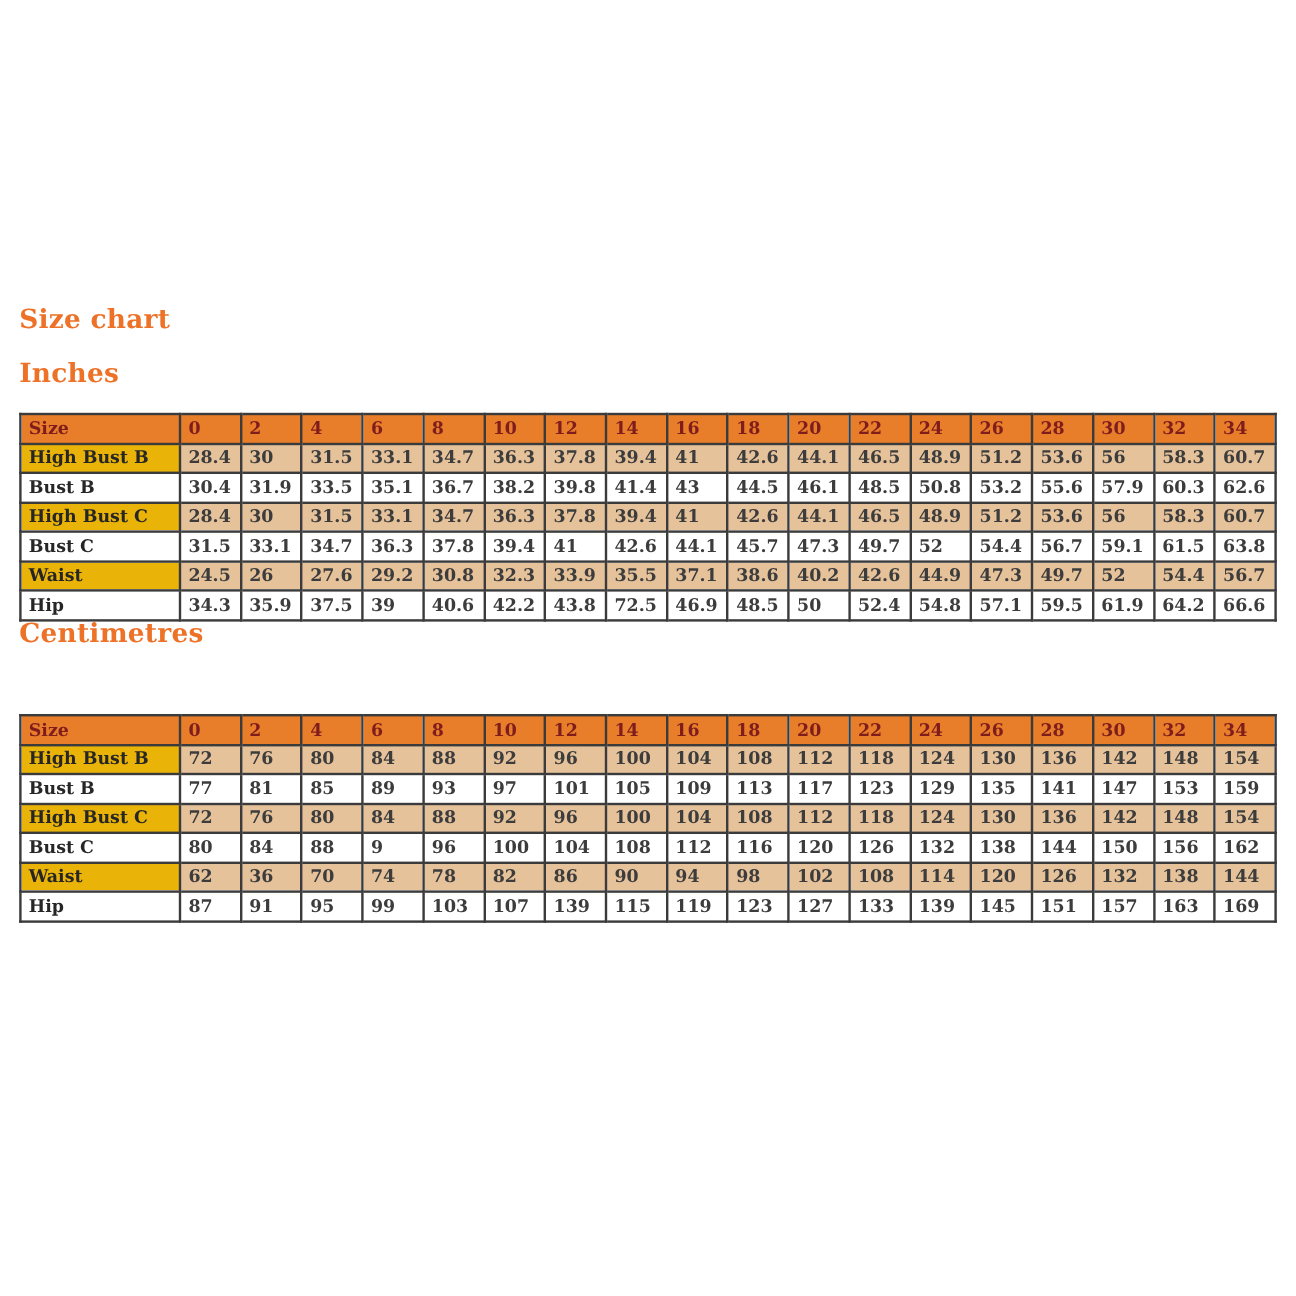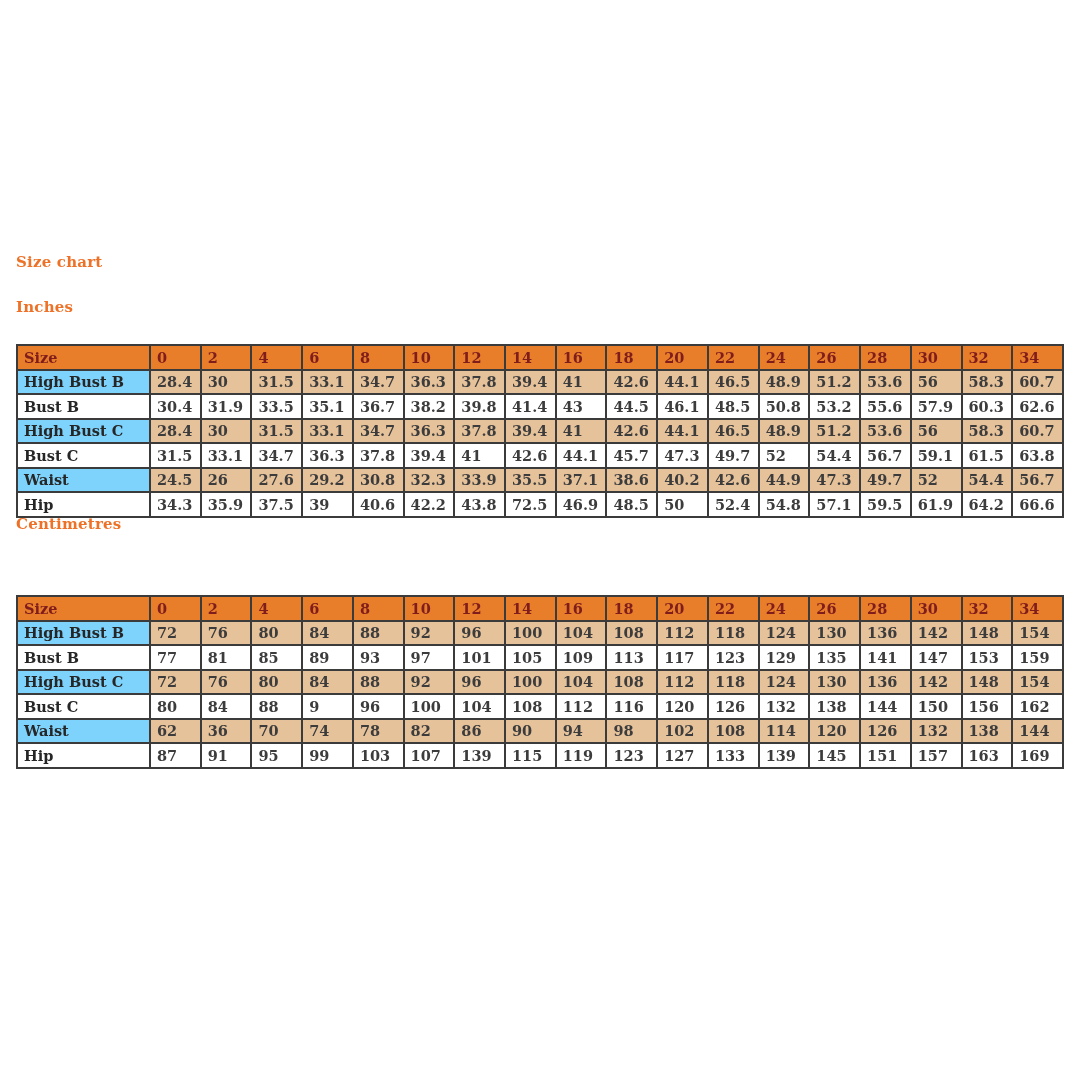--- a/index.html
+++ b/index.html
@@ -8,21 +8,21 @@
     position:relative;
     width:1080px; height:1080px;
     background:#ffffff;
     font-family:"DejaVu Serif", "Liberation Serif", serif;
     overflow:hidden;
   }
   .heading {
     position:absolute; left:16px;
     color:#ED7228;
     font-weight:bold;
-    font-size:15px;
+    font-size:22px;
     letter-spacing:0.2px;
   }
   #page-title   { top:253px; }
   #inches-head  { top:298px; }
   #cm-head      { top:515px; }
 
   table.size-table {
     position:absolute; left:16px;
     width:1048px;
     border-collapse:collapse;
@@ -43,21 +43,21 @@
     overflow:hidden;
   }
   table.size-table col.label-col { width:133px; }
   table.size-table th {
     background:#E87D2A;
     color:#7f1d1d;
     font-weight:bold;
   }
   table.size-table td { color:#3C3C3C; font-weight:bold; }
   table.size-table td.row-label {
-    background:#7dd3fc;
+    background:#eab308;
     color:#262626;
     font-weight:bold;
   }
   table.size-table tr.shaded td:not(.row-label) { background:#E6C29B; }
   table.size-table tr:not(.shaded) td { background:#ffffff; }
 </style>
 </head>
 <body>
 
 <div class="sheet">

